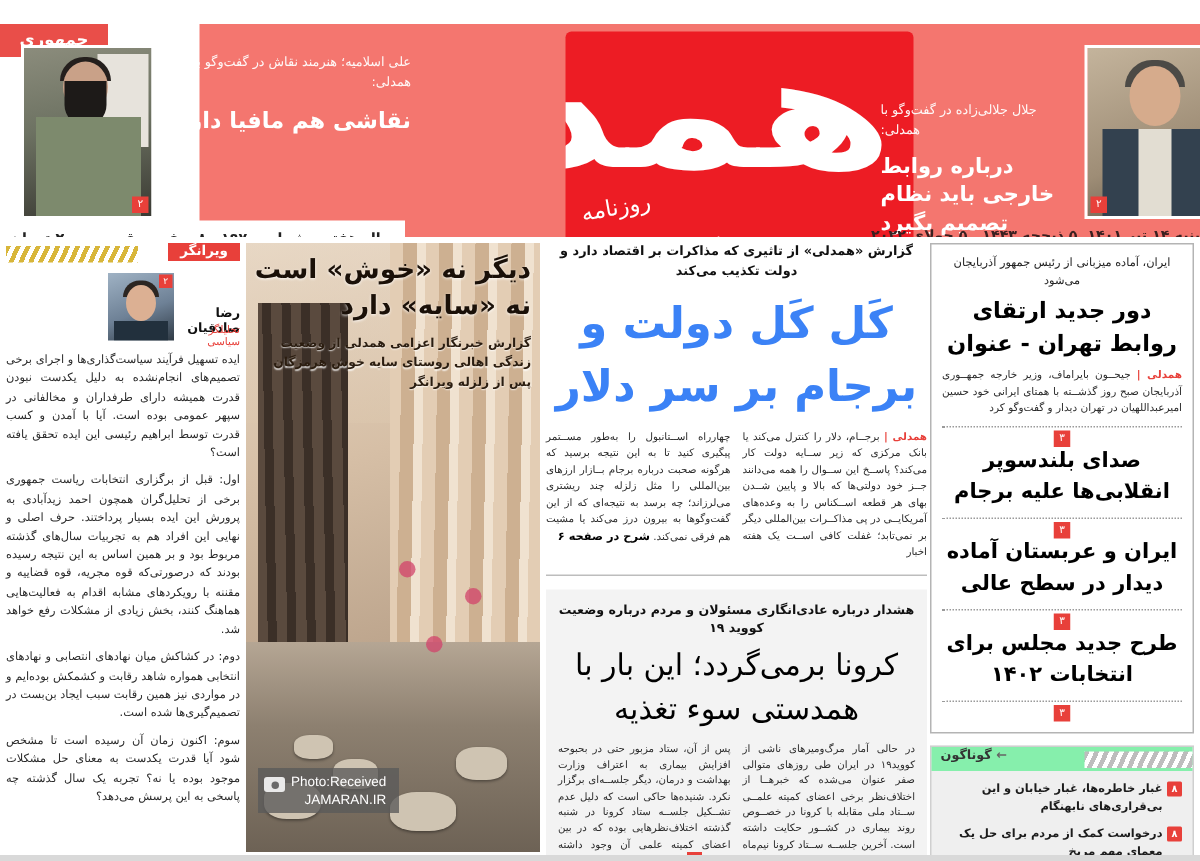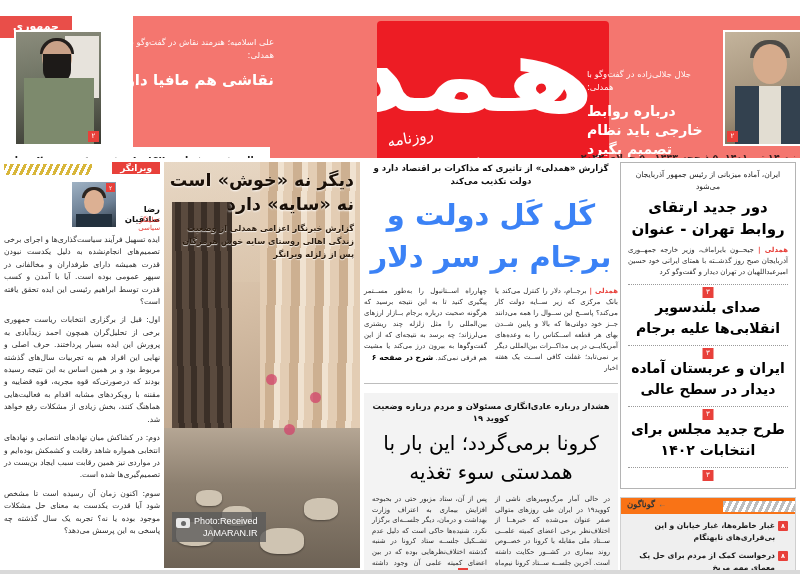--- a/index.html
+++ b/index.html
@@ -126,21 +126,21 @@
   .news-box{border:1px solid #b4b4b4;padding:6px 7px 8px 7px;}
   .nb-kicker{font-size:7.6px;line-height:11.5px;color:#222;text-align:center;}
   .nb-head{margin-top:4px;font-size:15px;line-height:22px;font-weight:bold;color:#000;text-align:center;}
   .nb-body{margin-top:5px;font-size:7px;line-height:11px;color:#2b2b2b;text-align:justify;}
   .nb-sep{margin:6px 0 0 0;border-top:1px dotted #9a9a9a;position:relative;height:12px;}
   .nb-sep .pg{position:absolute;left:50%;transform:translateX(-50%);top:2px;width:11px;height:11px;
       background:#e8403a;color:#fff;font-size:7px;line-height:11px;text-align:center;}
   .nb-head2{font-size:14px;line-height:21px;font-weight:bold;color:#000;text-align:center;}
 
   .misc{margin-top:8px;background:#efefef;border:1px solid #cfcfcf;padding:0 0 8px 0;}
-  .misc-hd{position:relative;height:16px;background:#f97316;font-family:Liberation Serif, serif;}
+  .misc-hd{position:relative;height:16px;background:#86efac;}
   .misc-hd .hatch{position:absolute;right:0;top:3px;width:72px;height:11px;
       background:repeating-linear-gradient(115deg,#bdbdbd 0 3px,#ffffff 3px 6px);}
   .misc-hd .ttl{position:absolute;left:6px;top:1px;font-size:8.5px;font-weight:bold;color:#333;}
   .misc-hd .ttl:before{content:"\2190";margin-left:3px;color:#666;}
   .misc ul{list-style:none;margin:0;padding:6px 7px 0 7px;}
   .misc li{position:relative;font-size:7.6px;line-height:12.4px;font-weight:bold;color:#1c1c1c;
       padding-right:13px;margin-bottom:5px;text-align:right;}
   .misc li .b{position:absolute;right:0;top:1px;width:10px;height:10px;background:#e8403a;color:#fff;
       font-size:6.5px;line-height:10px;text-align:center;border-radius:1px;}
 

